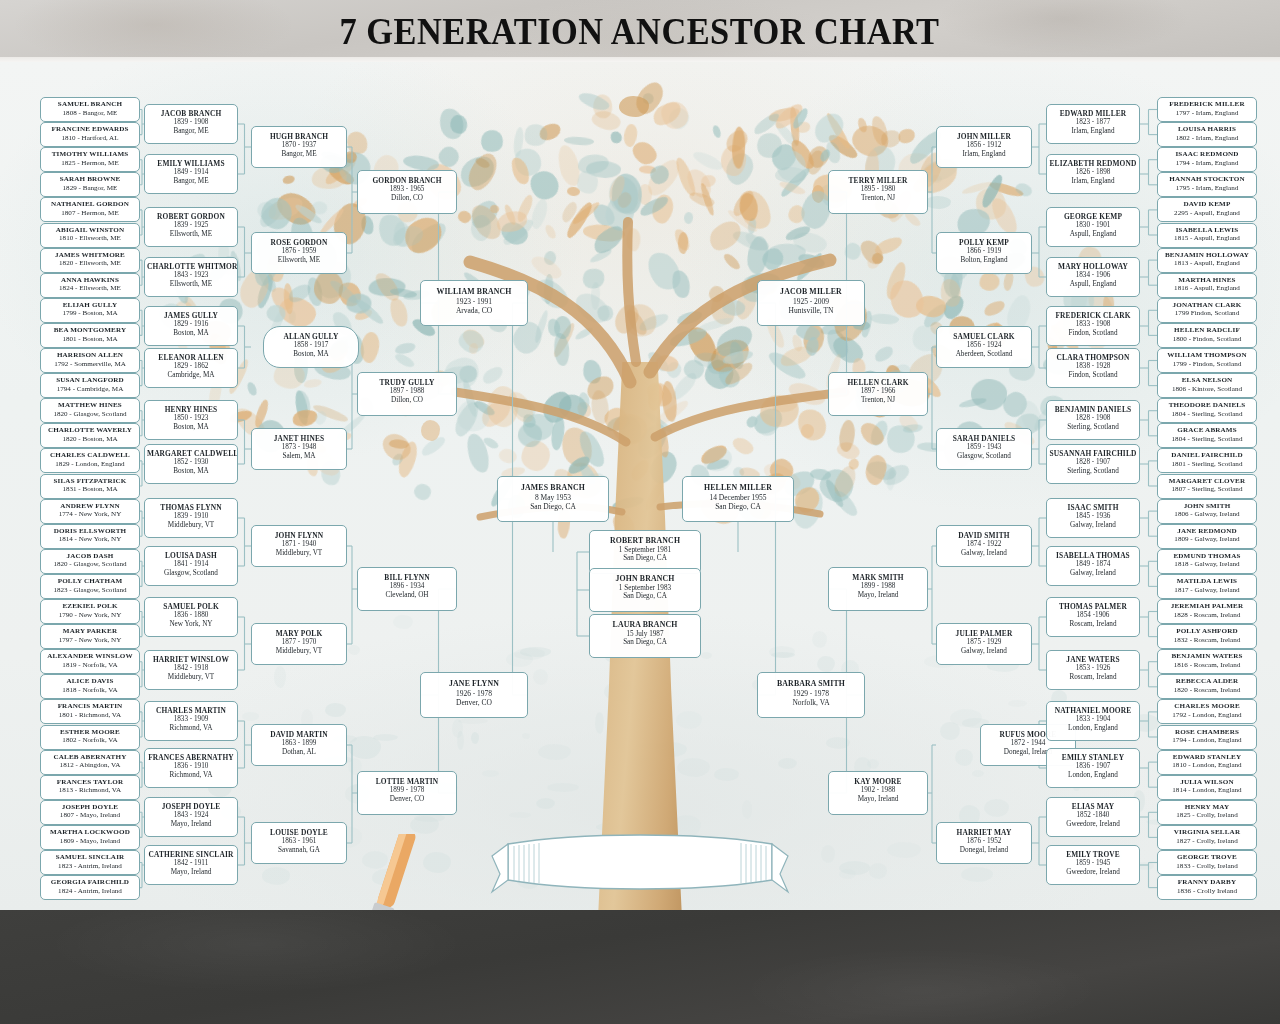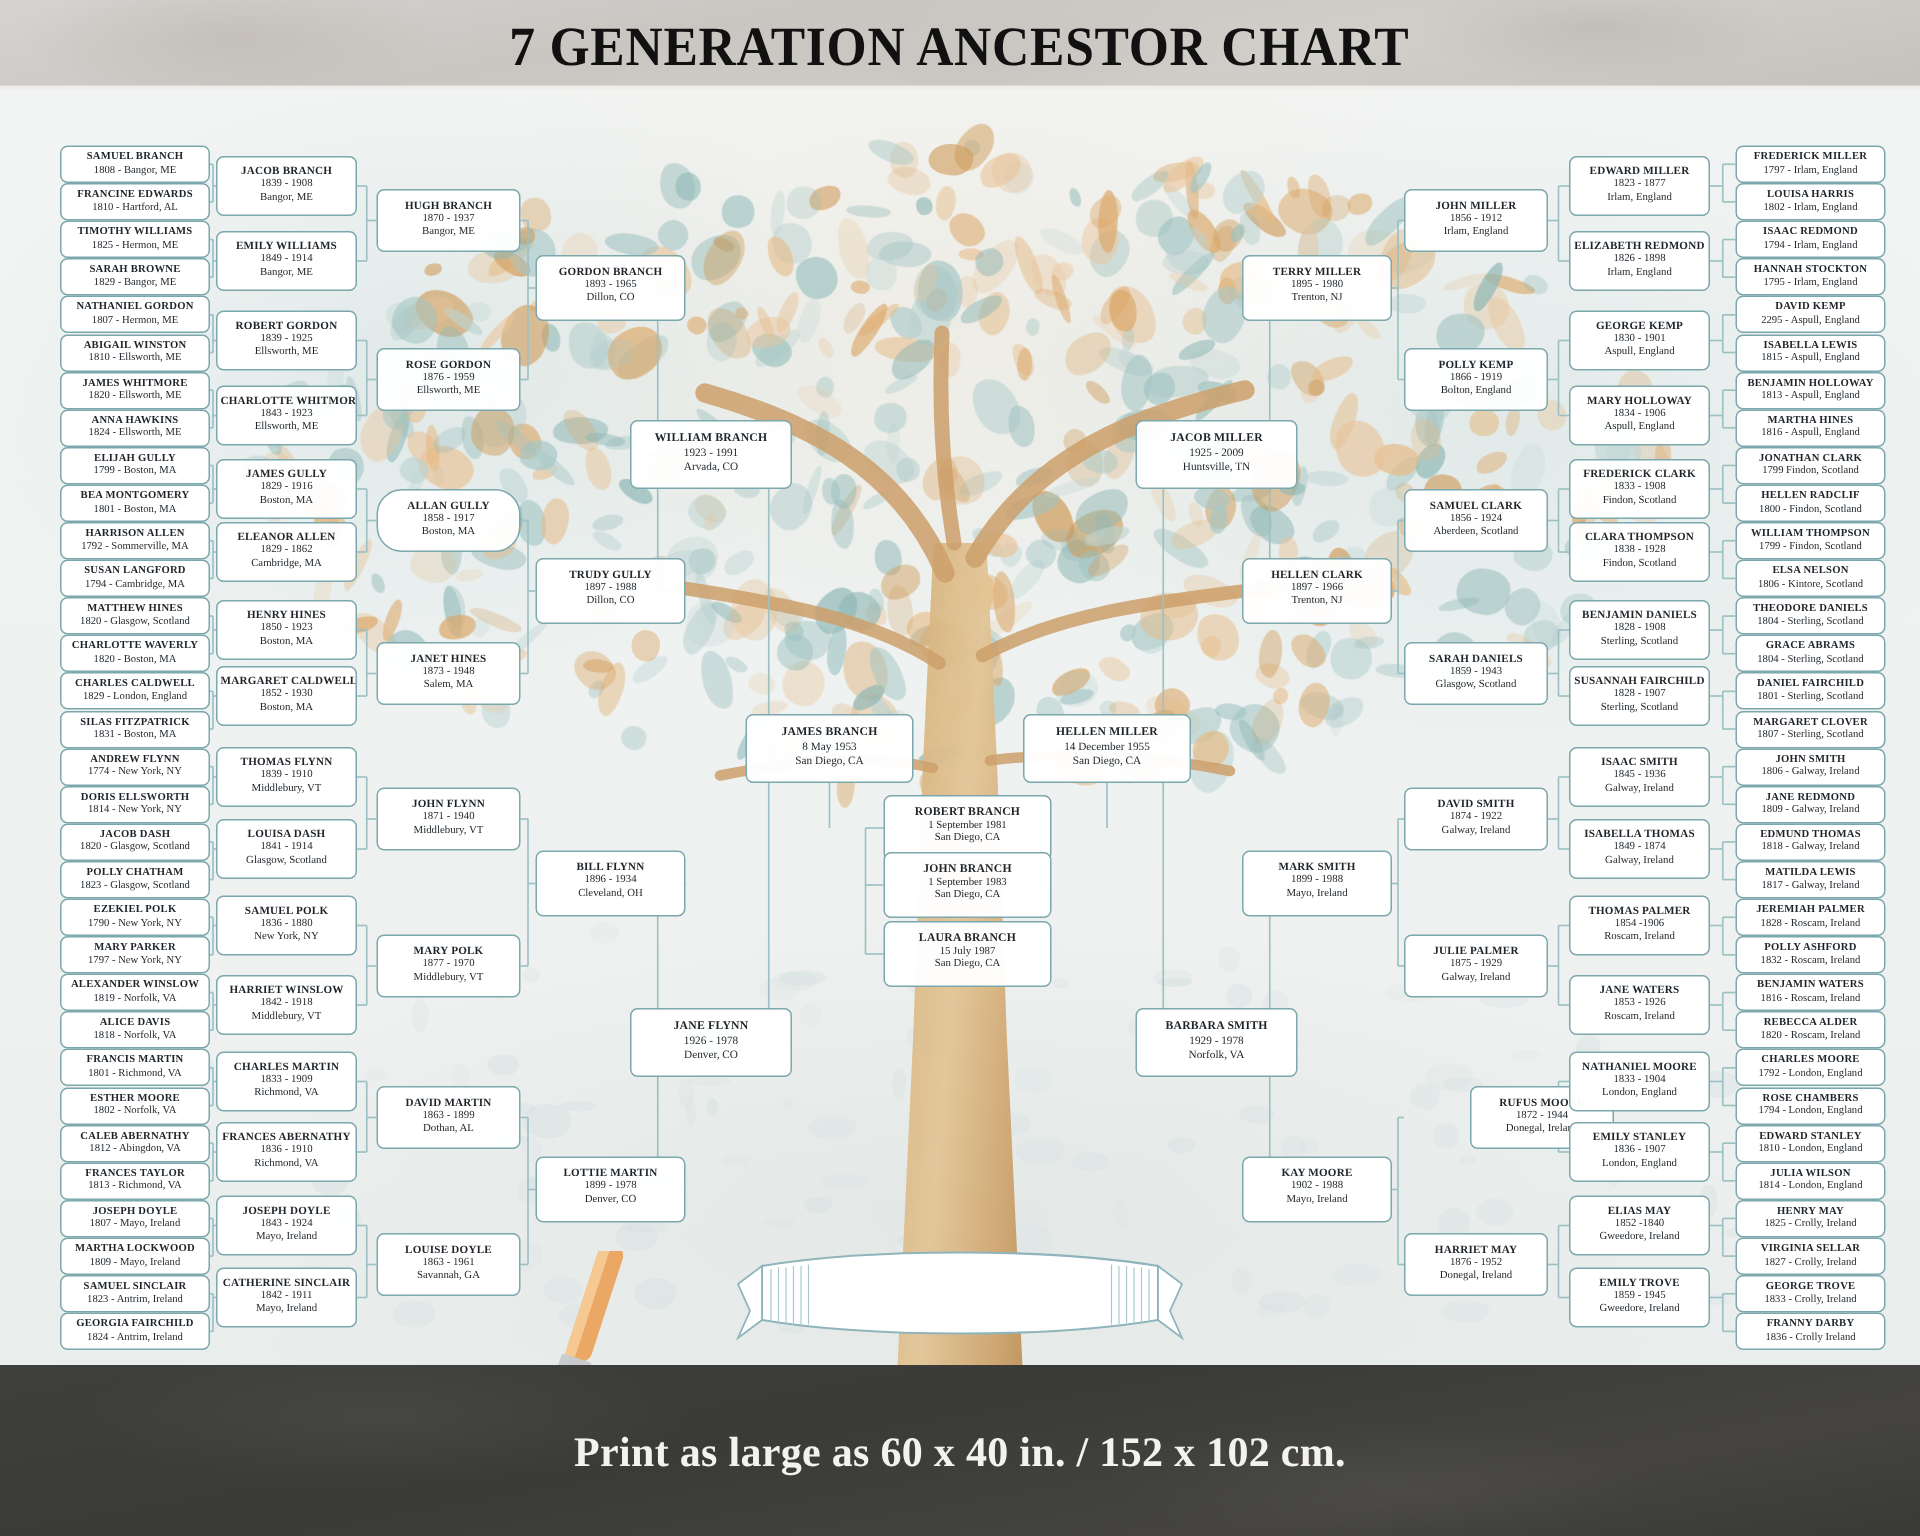--- a/index.html
+++ b/index.html
@@ -1243,21 +1243,21 @@
       <div class="nbox g5" style="left: 251px; top: 64px;">
         <span class="nm">HUGH BRANCH</span>
         <span class="dt">1870 - 1937</span>
         <span class="pl">Bangor, ME</span>
       </div>
       <div class="nbox g5" style="left: 251px; top: 170px;">
         <span class="nm">ROSE GORDON</span>
         <span class="dt">1876 - 1959</span>
         <span class="pl">Ellsworth, ME</span>
       </div>
-      <div class="nbox g5" style="left: 251px; top: 264px; border-radius: 17px;">
+      <div class="nbox g5" style="left: 263px; top: 264px; border-radius: 17px;">
         <span class="nm">ALLAN GULLY</span>
         <span class="dt">1858 - 1917</span>
         <span class="pl">Boston, MA</span>
       </div>
       <div class="nbox g5" style="left: 251px; top: 366px;">
         <span class="nm">JANET HINES</span>
         <span class="dt">1873 - 1948</span>
         <span class="pl">Salem, MA</span>
       </div>
       <div class="nbox g5" style="left: 251px; top: 463px;">
@@ -1644,14 +1644,13 @@
       <rect x="50" y="70" width="21" height="10" rx="2" fill="#c9ccce"></rect>
       <rect x="50" y="80" width="21" height="16" rx="2" fill="#b3b7ba"></rect>
       <path d="M51,95 L70,95 L65,123 Q60,129 56,123 Z" fill="#8f6f49"></path>
       <path d="M56,118 L65,118 L63,126 Q60,130 58,126 Z" fill="#2e2a25"></path>
     </g>
   </svg>
 
 </div>
 
 <div id="bottom-band">
-  <div id="canva-sub">Print as large as 60 x 40 in. / 152 x 102 cm.</div>
 </div>
 
 </body></html>

